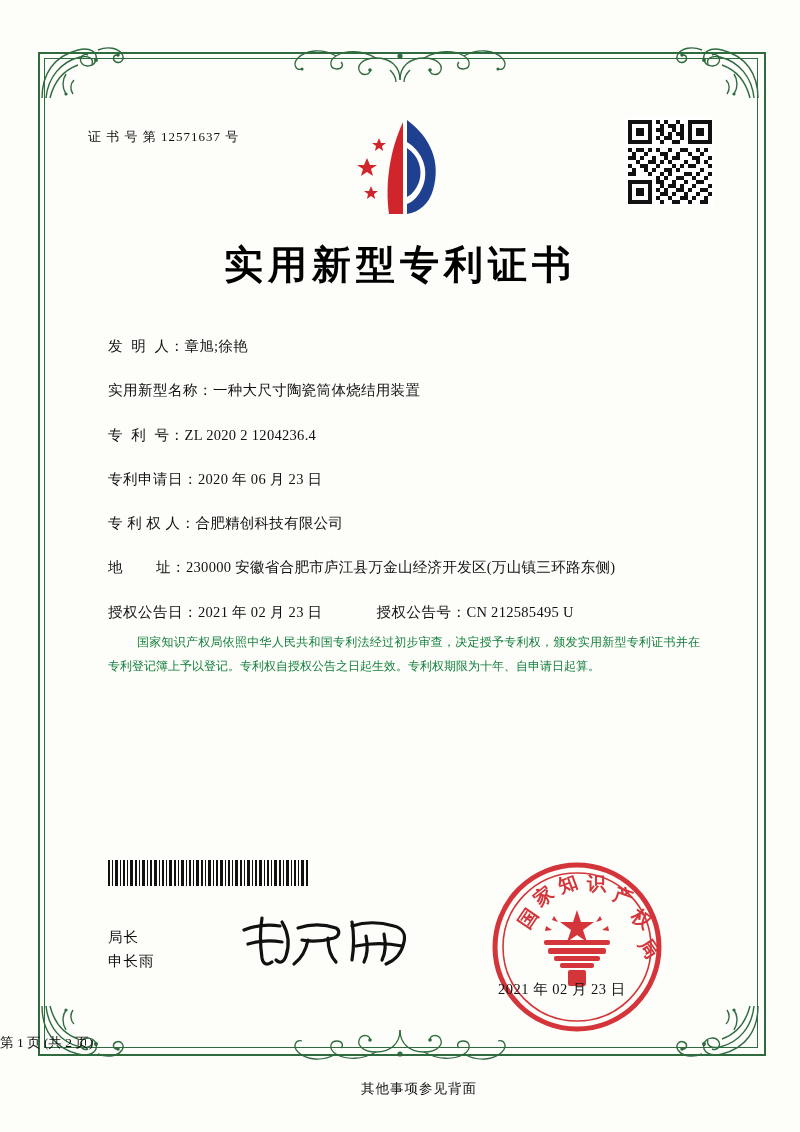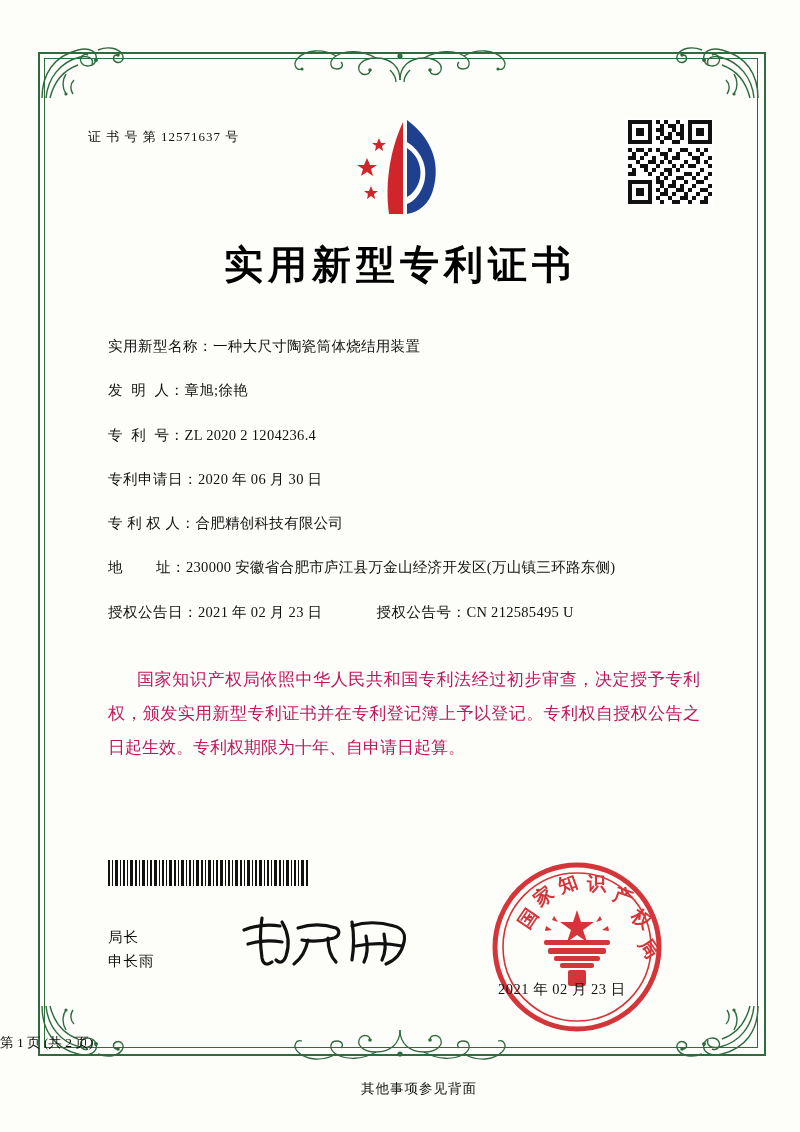--- a/index.html
+++ b/index.html
@@ -145,25 +145,25 @@
   .frow.two-col .seg2 {
     margin-left: 54px;
     display: flex;
   }
   .fvalue.wrap { white-space: normal; }
 
   
   .paras {
     position: absolute;
     left: 108px;
-    top: 663px;
+    top: 630px;
     width: 592px;
-    font-size: 17px;
+    font-size: 12px;
     line-height: 2.0;
-    color: #be185d;
+    color: #15803d;
     text-align: justify;
   }
   .paras p {
     margin: 0 0 2px 0;
     text-indent: 29px;
   }
 
   
   .barcode {
     position: absolute;
@@ -480,34 +480,34 @@
           <rect x="62" y="82" width="4" height="4"></rect>
           <rect x="74" y="82" width="8" height="4"></rect>
       </g>
     </svg>
   </div>
 
   <div class="title">实用新型专利证书</div>
 
   <div class="fields">
     <div class="frow">
+      <span class="flabel">发  明  人：</span>
+      <span class="fvalue">章旭;徐艳</span>
+    </div>
+    <div class="frow">
       <span class="flabel">实用新型名称：</span>
       <span class="fvalue">一种大尺寸陶瓷筒体烧结用装置</span>
-    </div>
-    <div class="frow">
-      <span class="flabel">发  明  人：</span>
-      <span class="fvalue">章旭;徐艳</span>
     </div>
     <div class="frow">
       <span class="flabel">专  利  号：</span>
       <span class="fvalue">ZL 2020 2 1204236.4</span>
     </div>
     <div class="frow">
       <span class="flabel">专利申请日：</span>
-      <span class="fvalue">2020 年 06 月 30 日</span>
+      <span class="fvalue">2020 年 06 月 23 日</span>
     </div>
     <div class="frow">
       <span class="flabel">专 利 权 人：</span>
       <span class="fvalue">合肥精创科技有限公司</span>
     </div>
     <div class="frow">
       <span class="flabel">地        址：</span>
       <span class="fvalue wrap">230000  安徽省合肥市庐江县万金山经济开发区(万山镇三环路东侧)</span>
     </div>
     <div class="frow two-col">

